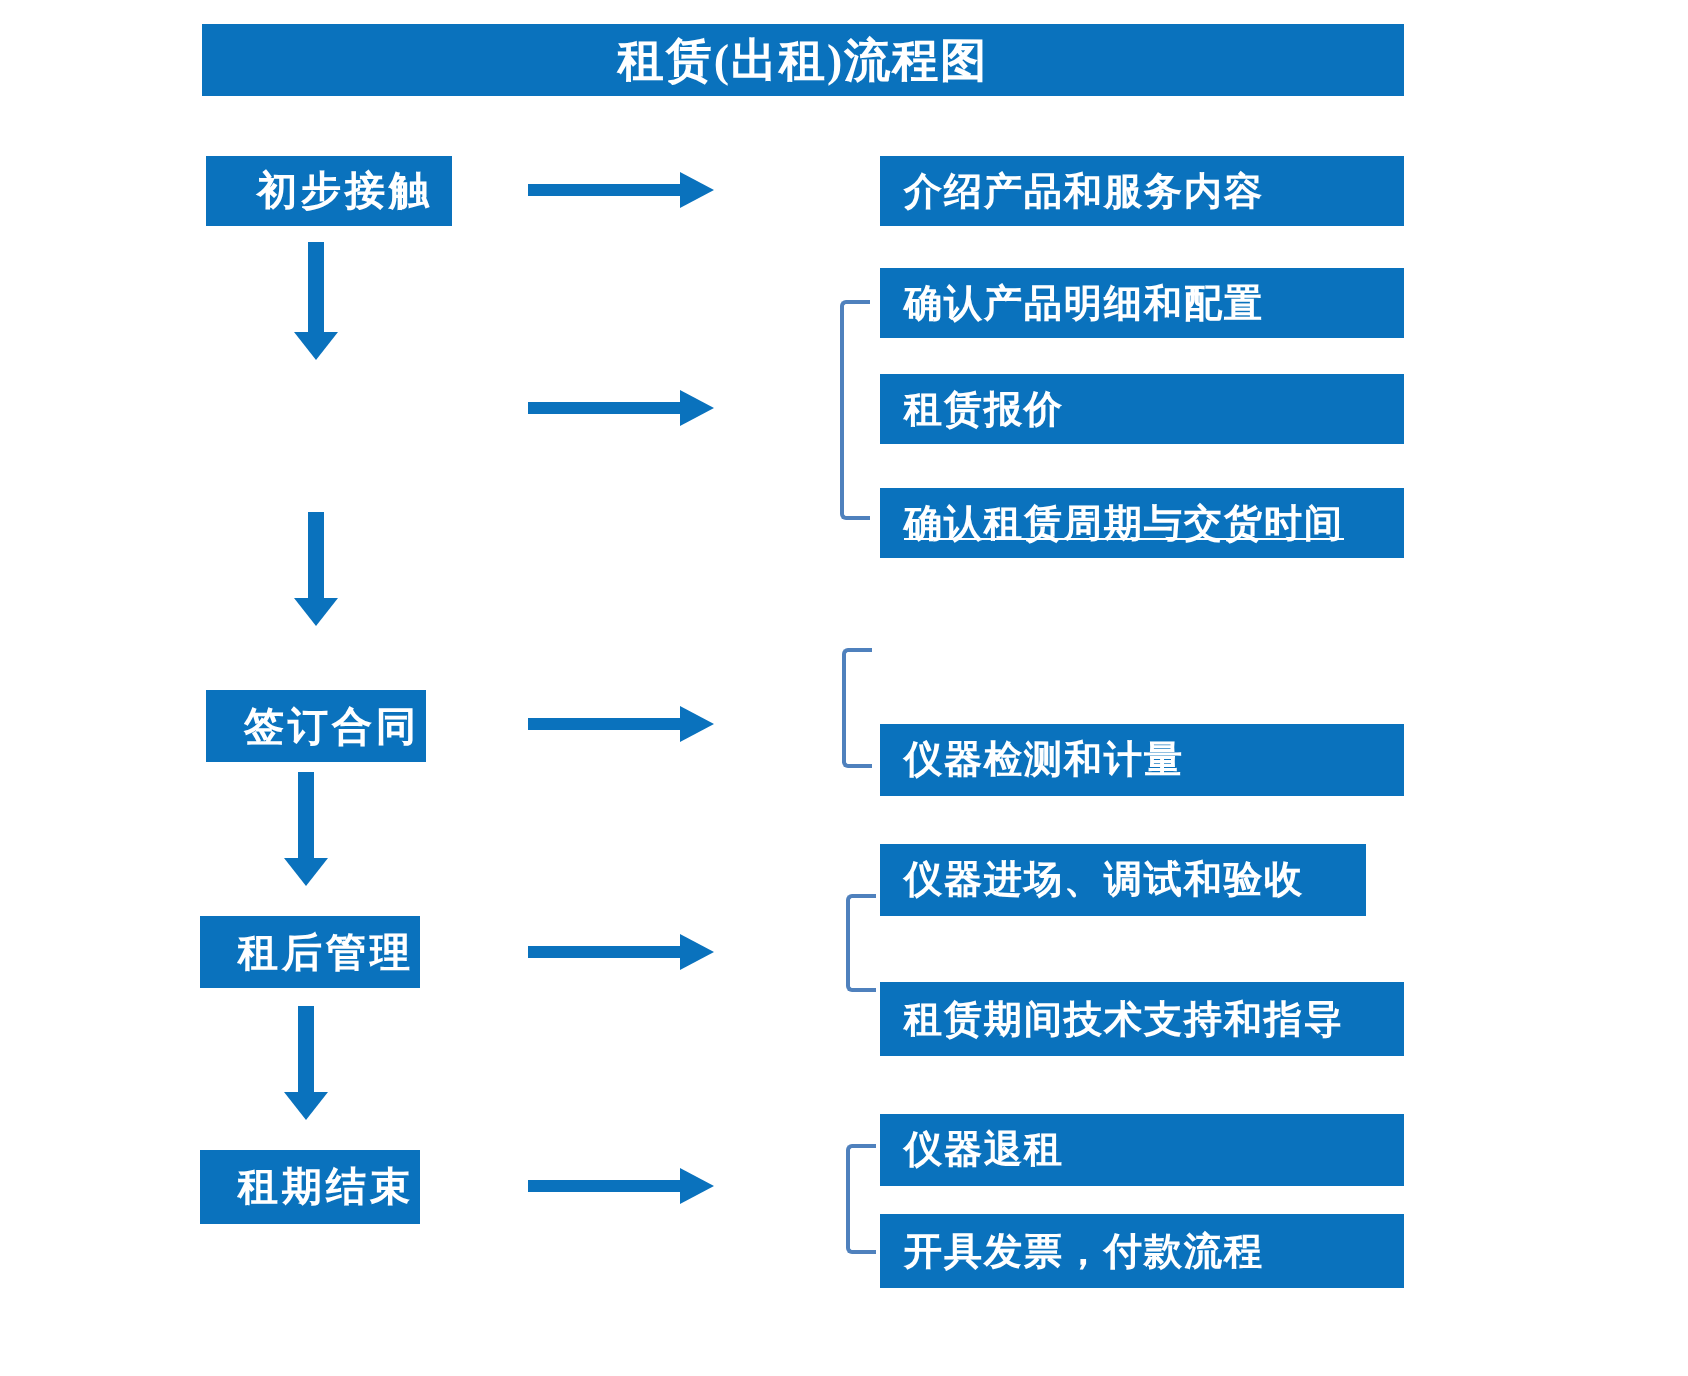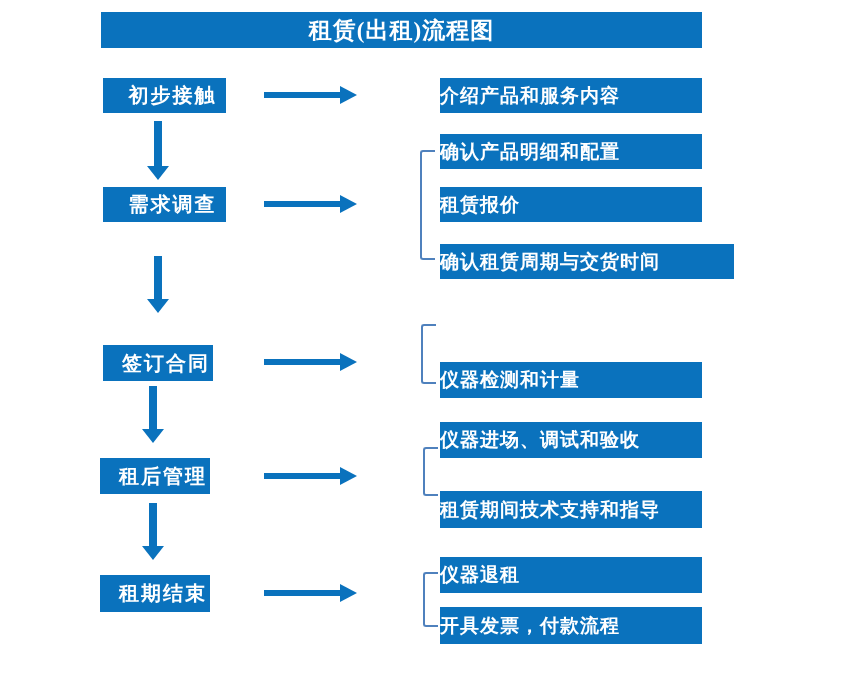--- a/index.html
+++ b/index.html
@@ -36,21 +36,21 @@
     align-items: center;
     white-space: nowrap;
     padding-left: 16px;
   }
   .lbox {
     justify-content: center;
     font-size: 20px;
     letter-spacing: 2px;
   }
   .rbox {
-    padding-left: 0;
+    padding-left: 12px;
     font-size: 19px;
     letter-spacing: 1px;
   }
   
   .harrow { position: absolute; width: 93px; height: 18px; }
   .harrow .shaft {
     position: absolute; left: 0; top: 6px;
     width: 76px; height: 6px;
     background: var(--primary);
   }
@@ -86,21 +86,20 @@
   }
 </style>
 </head>
 <body>
 
 <div class="canvas">
 
   <div class="banner">租赁(出租)流程图</div>
 
   <div class="box lbox" style="left:103px; top:78px;  width:123px; height:35px;">初步接触</div>
-  <div class="box lbox" style="left:103px; top:187px; width:123px; height:35px;">需求调查</div>
   <div class="box lbox" style="left:103px; top:345px; width:110px; height:36px;">签订合同</div>
   <div class="box lbox" style="left:100px; top:458px; width:110px; height:36px;">租后管理</div>
   <div class="box lbox" style="left:100px; top:575px; width:110px; height:37px;">租期结束</div>
 
   <div class="varrow" style="left:147px; top:121px; height:59px;">
     <div class="shaft"></div>
     <div class="head"></div>
   </div>
   <div class="varrow" style="left:147px; top:256px; height:57px;">
     <div class="shaft"></div>
@@ -138,23 +137,23 @@
 
   <div class="bracket" style="left:420px; top:150px; height:110px;"></div>
   <div class="bracket" style="left:421px; top:324px; height:60px;"></div>
   <div class="bracket" style="left:423px; top:447px; height:49px;"></div>
   <div class="bracket" style="left:423px; top:572px; height:55px;"></div>
 
   <div class="box rbox" style="left:440px; top:78px;  width:262px; height:35px;">介绍产品和服务内容</div>
 
   <div class="box rbox" style="left:440px; top:134px; width:262px; height:35px;">确认产品明细和配置</div>
   <div class="box rbox" style="left:440px; top:187px; width:262px; height:35px;">租赁报价</div>
-  <div class="box rbox" style="left:440px; top:244px; width:294px; height:35px;">确认租赁周期与交货时间</div>
+  <div class="box rbox" style="left:440px; top:244px; width:262px; height:35px;text-decoration:underline;">确认租赁周期与交货时间</div>
 
   <div class="box rbox" style="left:440px; top:362px; width:262px; height:36px;">仪器检测和计量</div>
 
-  <div class="box rbox" style="left:440px; top:422px; width:262px; height:36px;">仪器进场、调试和验收</div>
+  <div class="box rbox" style="left:440px; top:422px; width:243px; height:36px;">仪器进场、调试和验收</div>
   <div class="box rbox" style="left:440px; top:491px; width:262px; height:37px;">租赁期间技术支持和指导</div>
 
   <div class="box rbox" style="left:440px; top:557px; width:262px; height:36px;">仪器退租</div>
   <div class="box rbox" style="left:440px; top:607px; width:262px; height:37px;">开具发票，付款流程</div>
 
 </div>
 
 </body></html>

